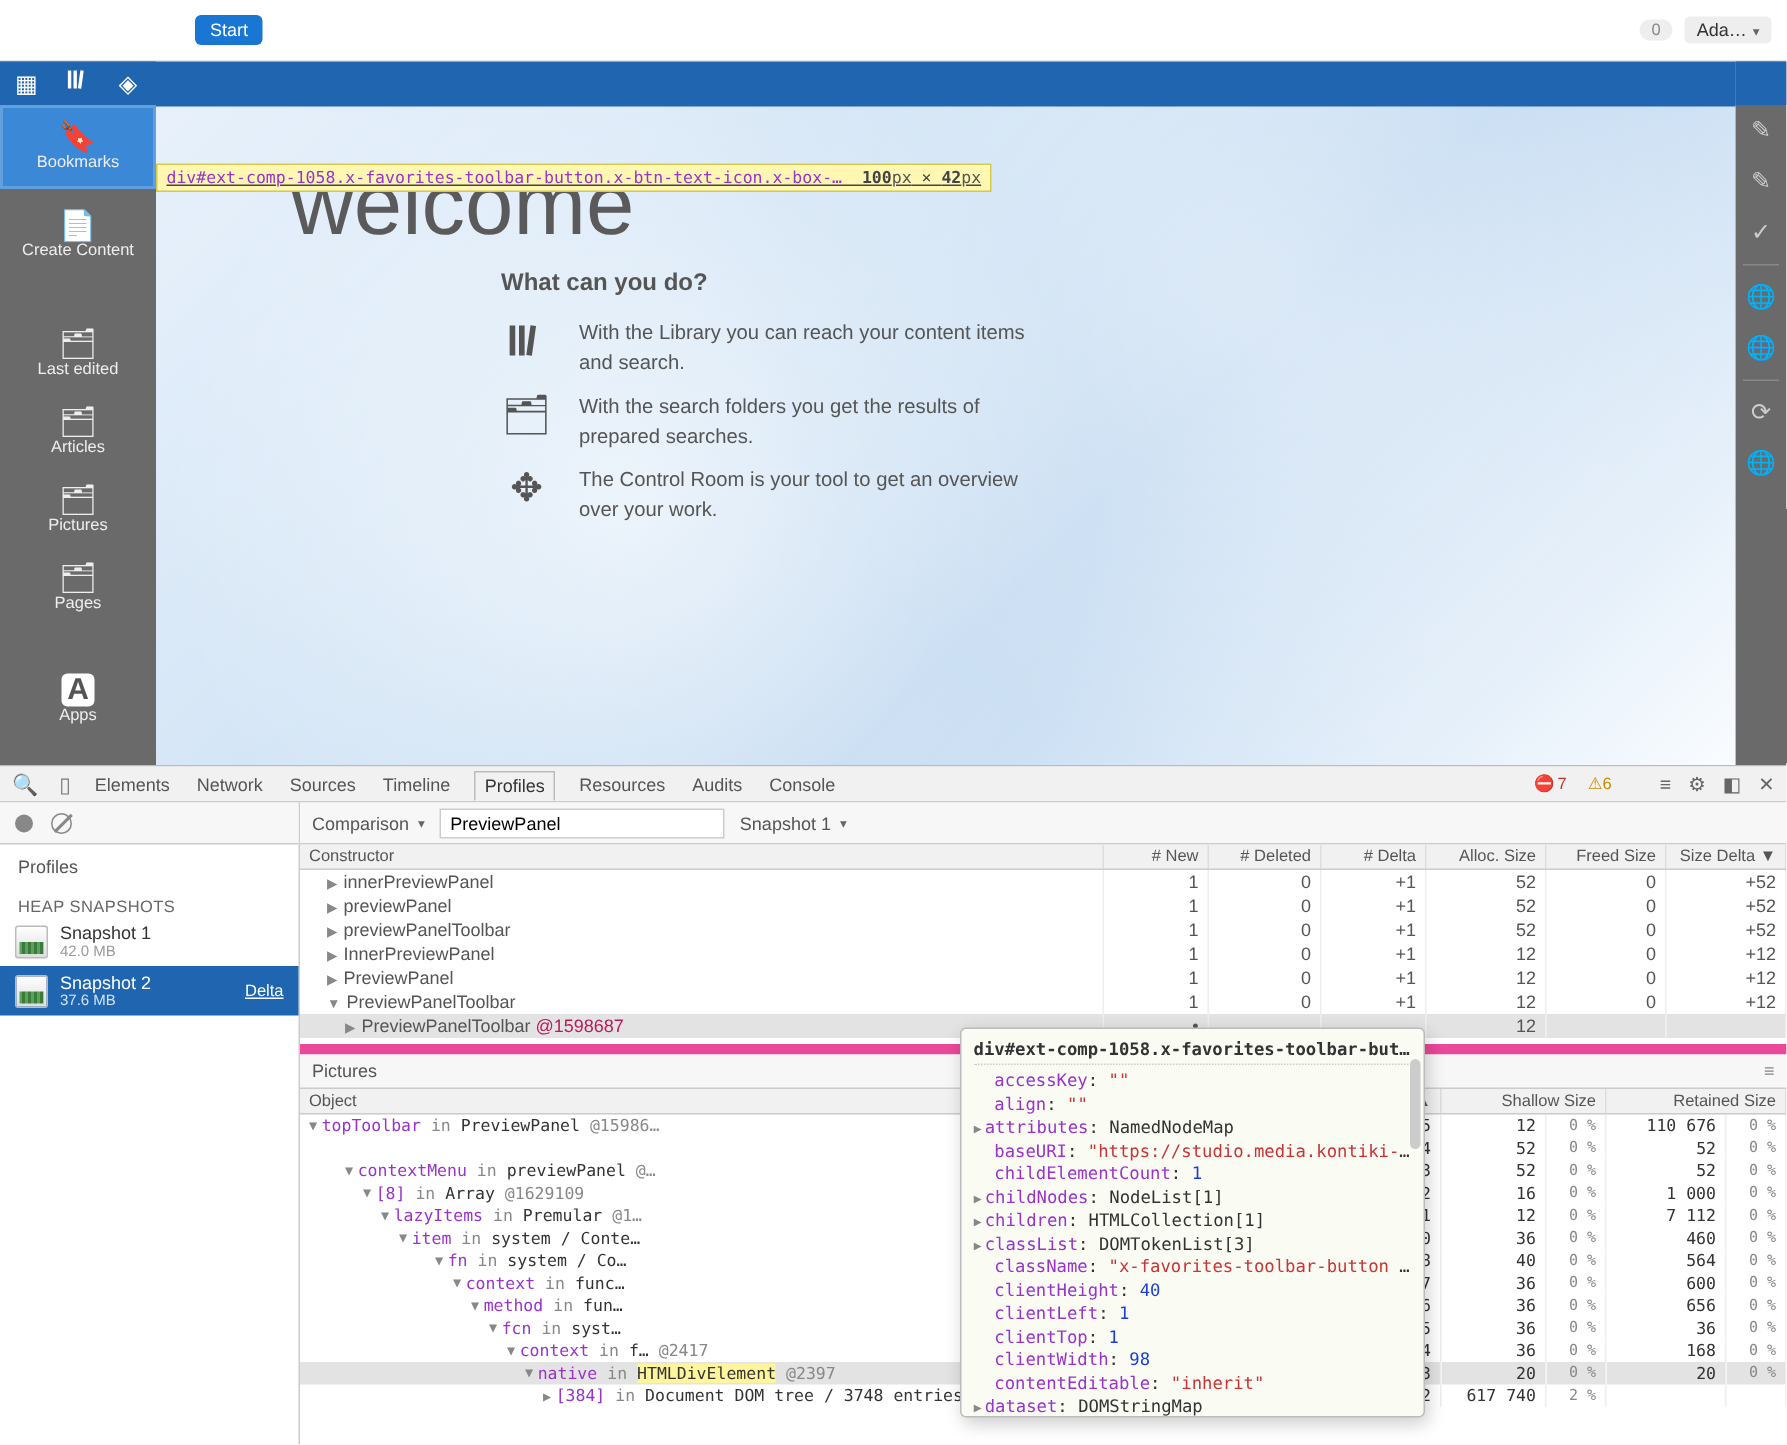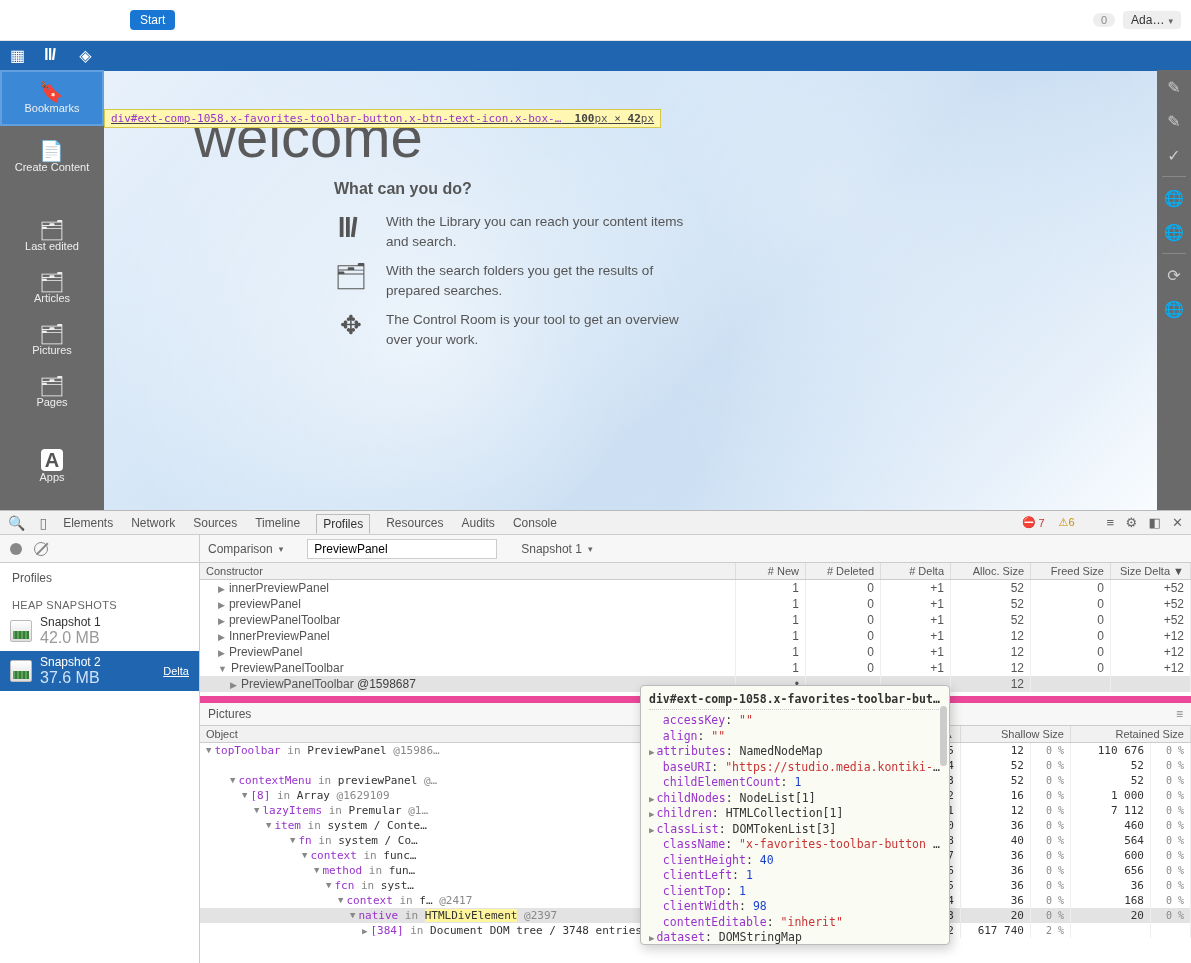--- a/index.html
+++ b/index.html
@@ -62,40 +62,40 @@
 .dt-controls .ban { width: 14px; height: 14px; border: 1.5px solid #888; border-radius: 50%; position: relative; cursor: pointer; }
 .dt-controls .ban::after { content:""; position:absolute; left: -1px; top: 5px; width: 16px; height: 1.5px; background: #888; transform: rotate(-45deg); }
 .dt-left-title { padding: 8px 12px 4px; font-size: 12px; color: #555; }
 .dt-left-section { padding: 10px 12px 0; font-size: 11px; color: #666; letter-spacing: 0.3px; }
 .snapshot { display: flex; align-items: center; padding: 4px 10px; gap: 8px; cursor: pointer; }
 .snapshot.sel { background: #2065b0; color: #fff; }
 .snapshot .snap-icon { width: 22px; height: 22px; background: linear-gradient(#fefefe, #dedede); border: 1px solid #bbb; border-radius: 2px; position: relative; }
 .snapshot .snap-icon::after { content:""; position:absolute; left:2px; right:2px; bottom:2px; height:8px; background: repeating-linear-gradient(90deg, #5aa35a 0 2px, #3a7a3a 2px 4px); }
 .snapshot .snap-text { flex: 1; }
 .snapshot .snap-text .s1 { font-size: 12px; }
-.snapshot .snap-text .s2 { font-size: 16px; color: #999; }
+.snapshot .snap-text .s2 { font-size: 10px; color: #999; }
 .snapshot.sel .snap-text .s2 { color: #cfe3f8; }
 .snapshot .save { text-decoration: underline; font-size: 11px; }
 
 .dt-right { flex: 1; display: flex; flex-direction: column; position: relative; }
-.dt-toolbar { height: 28px; border-bottom: 1px solid #ccc; display: flex; align-items: center; padding: 0 8px; gap: 24px; background: #f7f7f7; font-size: 12px; }
+.dt-toolbar { height: 28px; border-bottom: 1px solid #ccc; display: flex; align-items: center; padding: 0 8px; gap: 10px; background: #f7f7f7; font-size: 12px; }
 .dt-toolbar .drop { display: inline-flex; align-items: center; gap: 6px; cursor: pointer; color: #555; }
 .dt-toolbar .drop::after { content: "▾"; font-size: 9px; color: #666; }
 .dt-toolbar input { border: 1px solid #ccc; padding: 2px 6px; font-size: 12px; width: 190px; }
 
 .grid { flex: 0 0 140px; overflow: hidden; border-bottom: 7px solid #ec4899; font-size: 12px; }
 .grid table { width: 100%; border-collapse: collapse; table-layout: fixed; }
 .grid th { text-align: left; background: #f1f1f1; border-bottom: 1px solid #ccc; border-right: 1px solid #ddd; padding: 2px 6px; font-weight: normal; color: #555; font-size: 11px; }
 .grid th.num, .grid td.num { text-align: right; }
 .grid td { padding: 1px 6px; border-right: 1px solid #eee; color: #555; }
 .grid td.indent1 { padding-left: 18px; }
 .grid td.indent2 { padding-left: 30px; }
 .grid td .arrow { color: #888; margin-right: 4px; font-size: 9px; }
 .grid tr.selected td { background: #e3e3e3; }
-.grid .atid { color: #404040; margin-top: 20px; }
+.grid .atid { color: #be185d; margin-top: 20px; }
 
 .retainers-header { font-size: 12px; padding: 4px 8px; background: #f7f7f7; border-bottom: 1px solid #ccc; color: #555; display:flex; }
 .retainers-header .rhspacer { flex:1; }
 .retainers-header .menu-icon { cursor:pointer; color:#888; }
 
 .ret-grid { flex: 1; overflow: hidden; position: relative; font-family: Menlo, Consolas, monospace; font-size: 11px; }
 .ret-grid table { width: 100%; border-collapse: collapse; table-layout: fixed; }
 .ret-grid th { text-align: left; background: #f1f1f1; border-bottom: 1px solid #ccc; border-right: 1px solid #ddd; padding: 2px 6px; font-weight: normal; color: #555; font-family: "Segoe UI", Arial, sans-serif; font-size: 11px; }
 .ret-grid th.num, .ret-grid td.num { text-align: right; }
 .ret-grid td { padding: 1px 6px; border-right: 1px solid #eee; color: #333; white-space: nowrap; overflow: hidden; text-overflow: ellipsis; }

